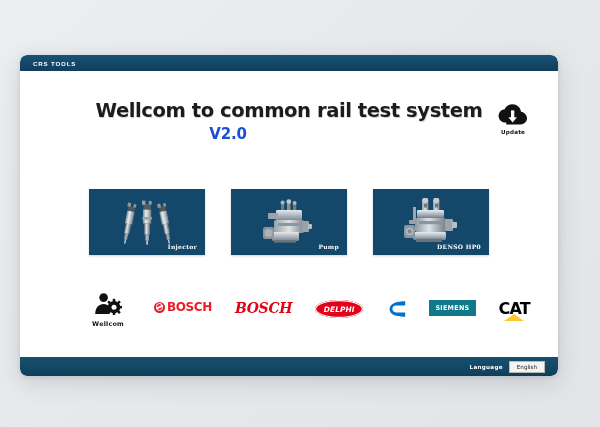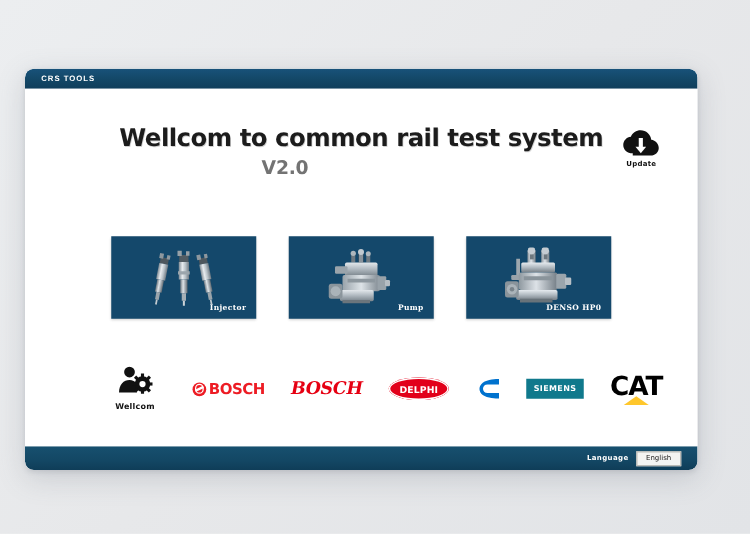--- a/index.html
+++ b/index.html
@@ -79,21 +79,21 @@
     color: #1c1c1c;
     letter-spacing: -0.4px;
     line-height: 1;
     text-shadow: 0.6px 0.6px 0 rgba(0,0,0,0.18);
     white-space: nowrap;
   }
   #version-label {
     font-family: "DejaVu Sans", sans-serif;
     font-size: 15px;
     font-weight: bold;
-    color: #737373;
+    color: #1d4ed8;
     line-height: 1;
     margin-top: 6px;
     margin-right: 122px;
     letter-spacing: -0.2px;
   }
 
   
   #update-button {
     position: absolute;
     right: 22px;
@@ -176,21 +176,21 @@
     font-size: 6.4px;
     font-weight: bold;
     color: #111;
     margin-top: 1px;
     letter-spacing: 0.2px;
   }
 
   #logos {
     flex: 1;
     display: flex;
-    align-items: center;
+    align-items: flex-start;
     justify-content: space-between;
     padding-left: 20px;
     padding-right: 4px;
   }
   .logo {
     display: flex;
     align-items: center;
     justify-content: center;
     flex: none;
   }
@@ -247,20 +247,21 @@
     background: #e2001a;
     display: flex;
     align-items: center;
     justify-content: center;
     box-shadow: inset 0 0 0 1.2px #ffffff, inset 0 0 0 2.4px #e2001a;
   }
   .delphi-text {
     font-family: "DejaVu Sans", sans-serif;
     font-size: 7.4px;
     font-weight: bold;
+    font-style: italic;
     color: #ffffff;
     letter-spacing: 0.1px;
   }
 
   
   .cummins-c {
     width: 20px;
     height: 18px;
     position: relative;
   }
@@ -281,21 +282,21 @@
     letter-spacing: 0.3px;
   }
 
   
   .cat-wrap {
     position: relative;
     padding-bottom: 3px;
   }
   .cat-text {
     font-family: "DejaVu Sans", sans-serif;
-    font-size: 21px;
+    font-size: 16px;
     font-weight: bold;
     color: #000000;
     letter-spacing: -0.8px;
     line-height: 1;
     position: relative;
     z-index: 2;
     margin-top: 20px;
   }
   .cat-triangle {
     position: absolute;

